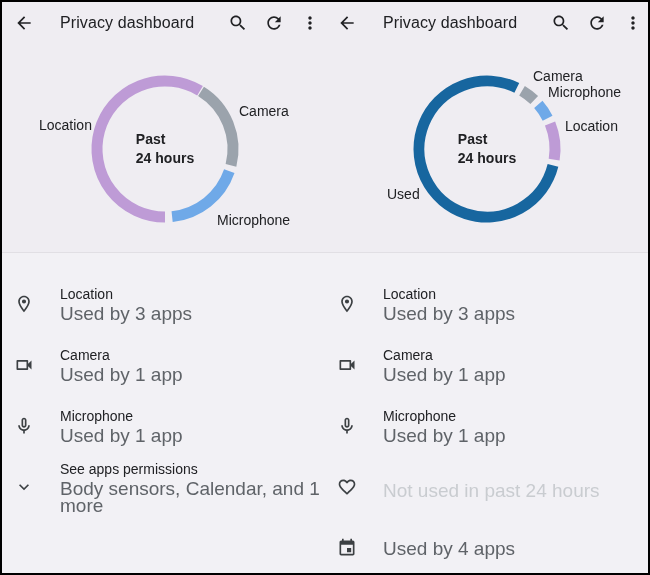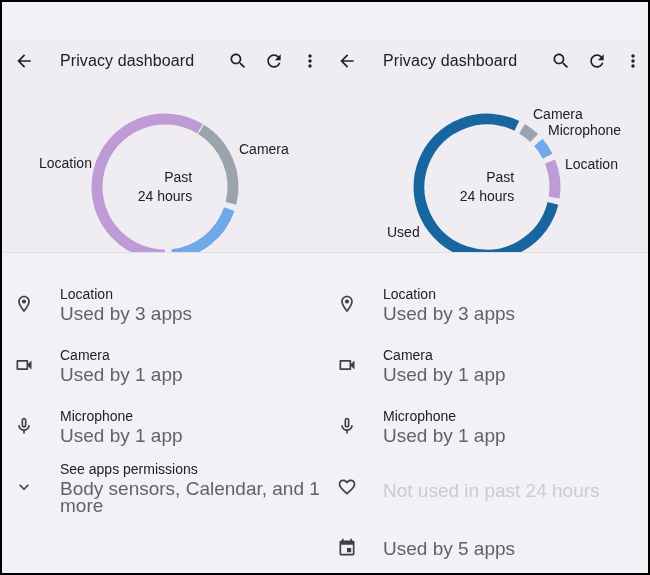--- a/index.html
+++ b/index.html
@@ -5,34 +5,34 @@
   * { margin:0; padding:0; box-sizing:border-box; }
   body { font-family:"Liberation Sans", sans-serif; background:#fff; }
   .canvas{
     position:relative; width:650px; height:575px;
     border:2px solid #000; overflow:hidden; display:flex;
     background:var(--background-list,#f2f1f5);
   }
   .screen{ position:relative; width:323px; height:100%; overflow:hidden; }
   
   .top-section{ position:absolute; top:0; left:0; right:0; height:250px;
-    background:var(--background-top,#efedf2);margin-top:38px; }
+    background:var(--background-top,#efedf2); }
   .appbar{ position:relative; height:42px; display:flex; align-items:center;
     padding-left:12px; padding-right:5px; }
   .appbar .title{ font-size:16px; font-weight:500; letter-spacing:.1px;
     color:var(--title-text,#202124); margin-left:26px; flex:0 0 auto; }
   .icon-btn{ width:20px; height:20px; display:inline-flex; flex:0 0 auto; cursor:pointer; }
   .icon-btn svg{ width:20px; height:20px; fill:var(--title-text,#202124); }
   .appbar .spacer{ flex:1 1 auto; }
   .appbar .right-icons{ display:flex; gap:16px; align-items:center; }
   
   .chart-area{ position:absolute; top:42px; left:0; width:100%; height:208px; }
   .chart-area svg.donut{ position:absolute; left:0; top:0; width:323px; height:208px; }
-  .center-label{ position:absolute; transform:translate(-50%,-50%); text-align:right;
-    font-size:14px; line-height:19px; color:var(--title-text,#202124); white-space:nowrap; }
+  .center-label{ position:absolute; transform:translate(-50%,-50%); text-align:left;
+    font-size:14px; line-height:19px; color:var(--title-text,#202124); white-space:nowrap;font-weight:bold; }
   .chart-label{ position:absolute; font-size:14px; line-height:14px;
     color:var(--title-text,#202124); white-space:nowrap; }
   .divider{ position:absolute; top:250px; left:0; right:0; height:1px;
     background:var(--divider,#e1dfe4); }
   
   .rows-section{ position:absolute; top:251px; left:0; right:0; bottom:0;
     padding-top:20px; background:var(--background-list,#f2f1f5); }
   .row{ height:61px; display:flex; align-items:center; padding-left:12px; cursor:pointer; }
   .row-icon{ width:20px; height:20px; flex:0 0 auto; }
   .row-icon svg{ width:20px; height:20px; fill:var(--icon,#3c4043); }
@@ -211,19 +211,19 @@
             </svg></span>
           <div class="row-text">
             <div class="row-sub">Not used in past 24 hours</div>
           </div>
         </div>
         <div class="row">
           <span class="row-icon"><svg viewBox="0 0 24 24">
               <path d="M17 12h-5v5h5v-5zM16 1v2H8V1H6v2H5c-1.11 0-1.99.9-1.99 2L3 19c0 1.1.89 2 2 2h14c1.1 0 2-.9 2-2V5c0-1.1-.9-2-2-2h-1V1h-2zm3 18H5V8h14v11z"></path>
             </svg></span>
           <div class="row-text">
-            <div class="row-sub">Used by 5 apps</div>
+            <div class="row-sub">Used by 4 apps</div>
           </div>
         </div>
       </div>
   </div>
 
 </div>
 
 </body></html>

